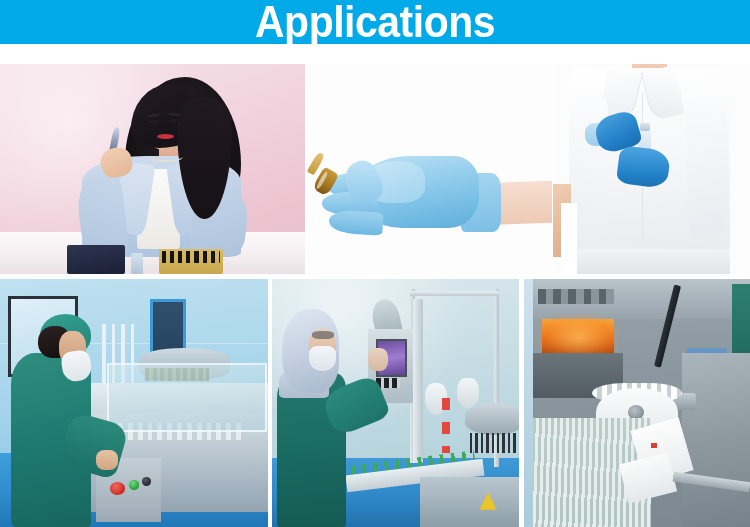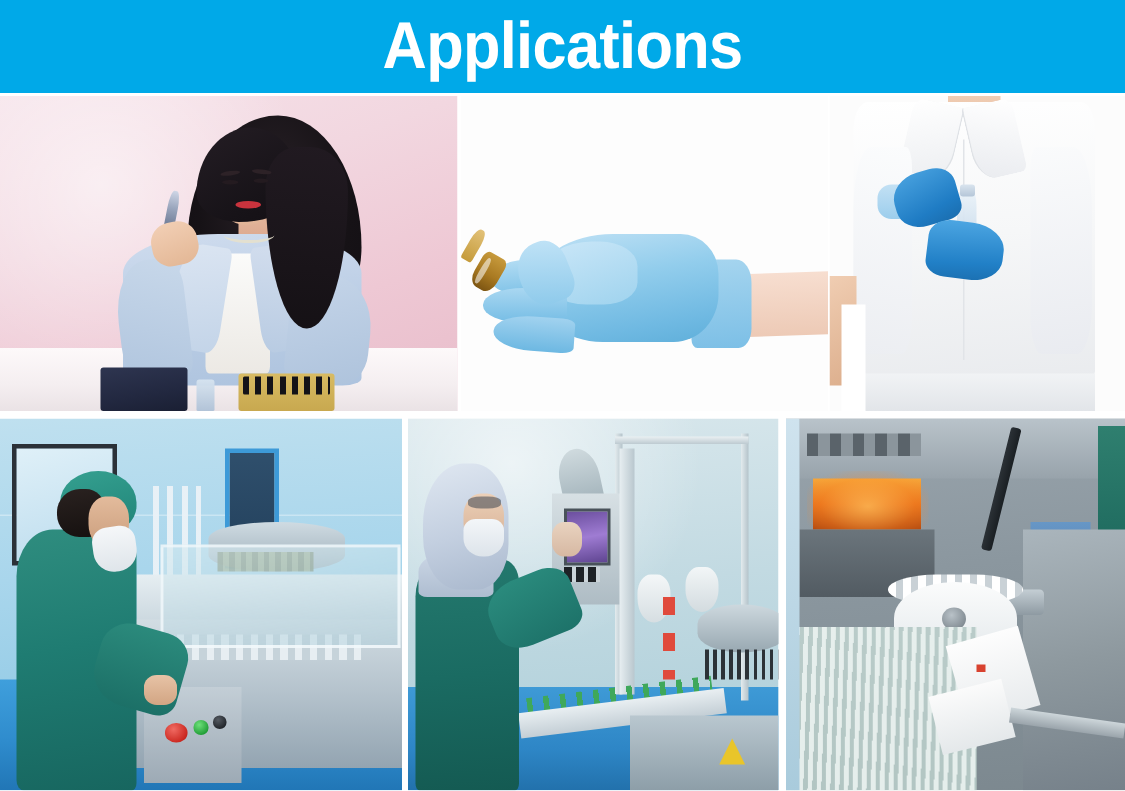--- a/index.html
+++ b/index.html
@@ -17,21 +17,21 @@
     height: 527px;
     overflow: hidden;
     background: #ffffff;
   }
 
   
   .banner {
     position: absolute;
     left: 0; top: 0;
     width: 750px;
-    height: 62px;
+    height: 44px;
     background: #00a9e8;
     display: flex;
     align-items: center;
     justify-content: center;
   }
   .banner-title {
     color: #ffffff;
     font-family: "Liberation Sans", sans-serif;
     font-size: 44px;
     font-weight: bold;

